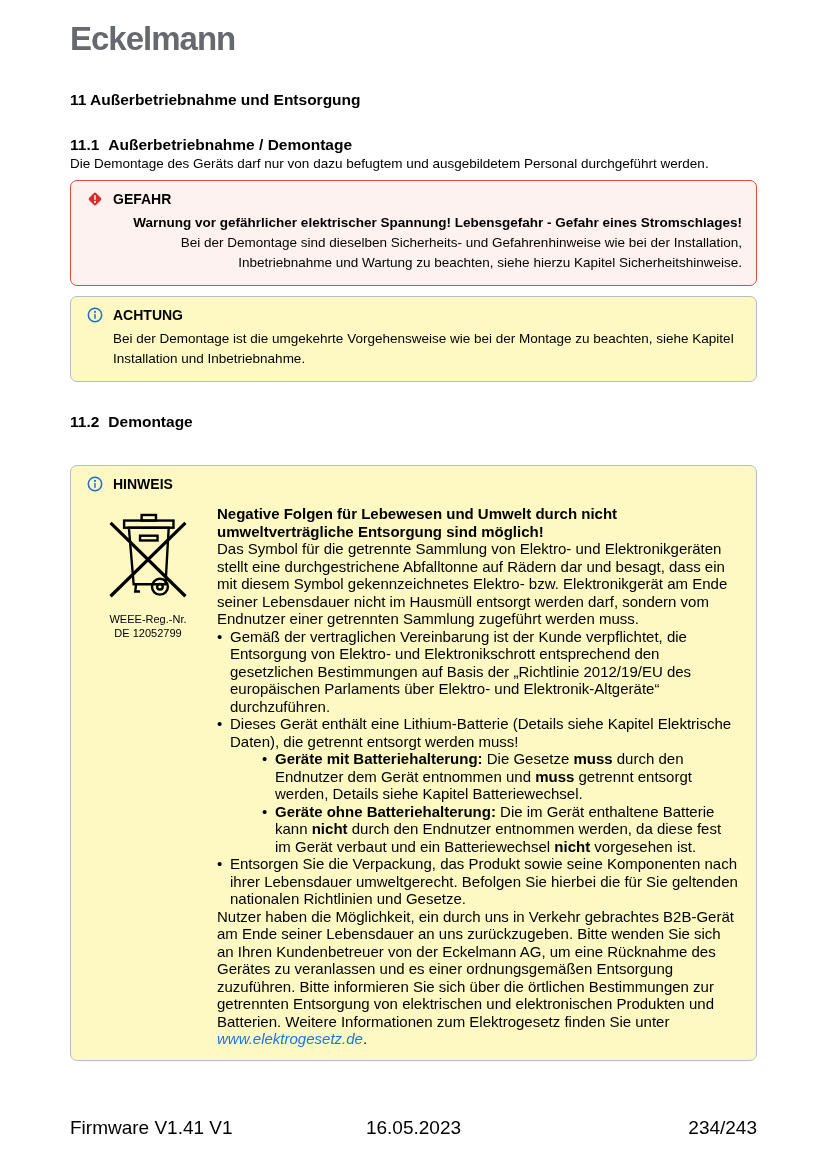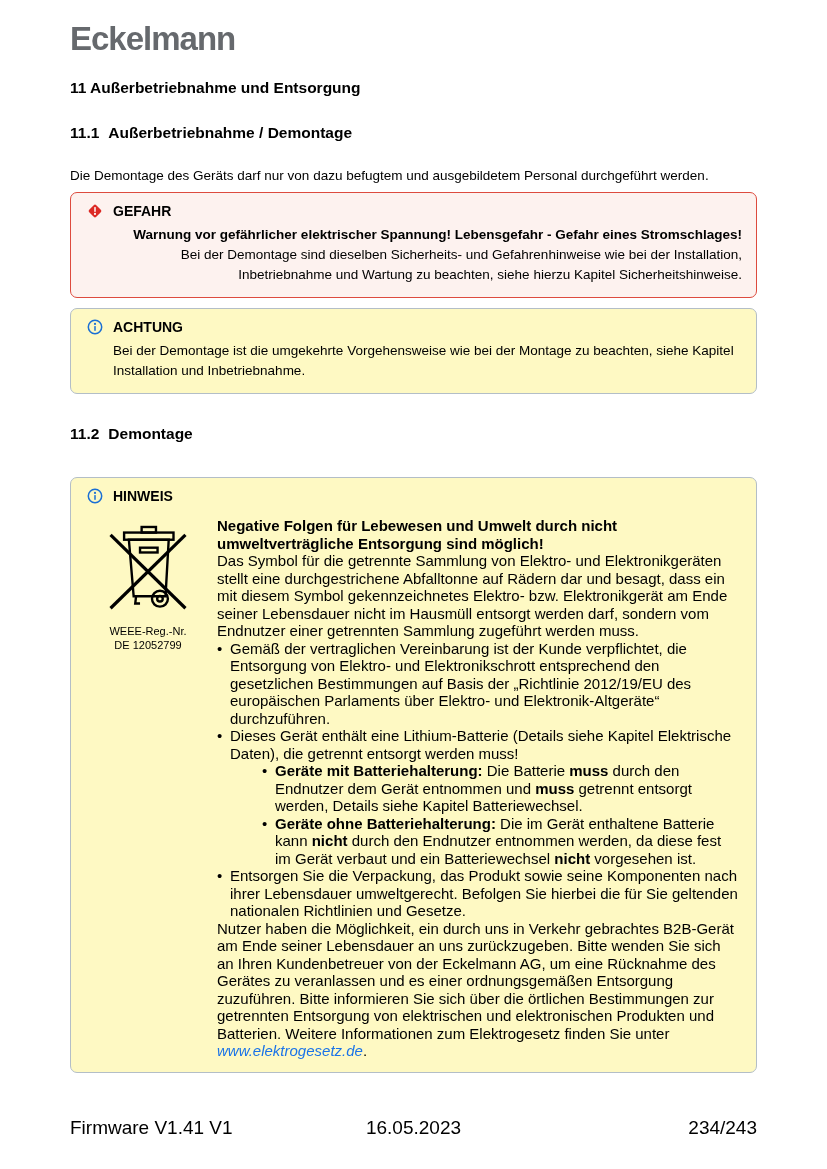--- a/index.html
+++ b/index.html
@@ -5,27 +5,27 @@
   * { margin:0; padding:0; box-sizing:border-box; }
   html,body { background:#ffffff; }
   body {
     width:827px; height:1169px; position:relative; overflow:hidden;
     font-family:"Liberation Sans","DejaVu Sans",sans-serif; color:#000;
   }
   .page { position:absolute; inset:0; padding:0 70px; }
 
   .logo { margin-top:20px; font-size:33px; font-weight:bold; color:#66696d; letter-spacing:-1px; }
 
-  .h1 { margin-top:21px; font-size:15.5px; font-weight:bold; }
+  .h1 { margin-top:33px; font-size:15.5px; font-weight:bold; }
   .h2 { font-size:15.5px; font-weight:bold; }
   .h2 .num { margin-right:9px; }
   .h2-first { margin-top:27px; }
   .h2-second { margin-top:31px; }
 
-  .intro { margin-top:24px; font-size:13.5px; line-height:20px; }
+  .intro { margin-top:0; font-size:13.5px; line-height:20px; }
 
   .box { border:1.5px solid #b3bec7; border-radius:7px; background:#fef9c3; padding:10px 14px 12px 16px; }
   .box.danger { border-color:#dd4b3e; background:#fdf2ef; margin-top:6px;text-align:right; }
   .box.attention { margin-top:10px; }
   .box.notice { margin-top:34px; }
 
   .box-title-row { display:flex; align-items:center; gap:10px; }
   .box-title { font-size:14px; font-weight:bold; }
   .box-icon { width:16px; height:16px; flex:none; display:block; }
 
@@ -145,21 +145,21 @@
           </div>
 
           <div class="li">
             <span class="marker">•</span>
             <span class="item-body">Dieses Gerät enthält eine Lithium-Batterie (Details siehe Kapitel Elektrische Daten), die getrennt entsorgt werden muss!</span>
           </div>
 
           <div class="bl2">
             <div class="li">
               <span class="marker">•</span>
-              <span class="item-body"><span class="b">Geräte mit Batteriehalterung:</span><span> Die Batterie </span><span class="b">muss</span><span> durch den Endnutzer dem Gerät entnommen und </span><span class="b">muss</span><span> getrennt entsorgt werden, Details siehe Kapitel Batteriewechsel.</span></span>
+              <span class="item-body"><span class="b">Geräte mit Batteriehalterung:</span><span> Die Gesetze </span><span class="b">muss</span><span> durch den Endnutzer dem Gerät entnommen und </span><span class="b">muss</span><span> getrennt entsorgt werden, Details siehe Kapitel Batteriewechsel.</span></span>
             </div>
             <div class="li">
               <span class="marker">•</span>
               <span class="item-body"><span class="b">Geräte ohne Batteriehalterung:</span><span> Die im Gerät enthaltene Batterie kann </span><span class="b">nicht</span><span> durch den Endnutzer entnommen werden, da diese fest im Gerät verbaut und ein Batteriewechsel </span><span class="b">nicht</span><span> vorgesehen ist.</span></span>
             </div>
           </div>
 
           <div class="li">
             <span class="marker">•</span>
             <span class="item-body">Entsorgen Sie die Verpackung, das Produkt sowie seine Komponenten nach ihrer Lebensdauer umweltgerecht. Befolgen Sie hierbei die für Sie geltenden nationalen Richtlinien und Gesetze.</span>

